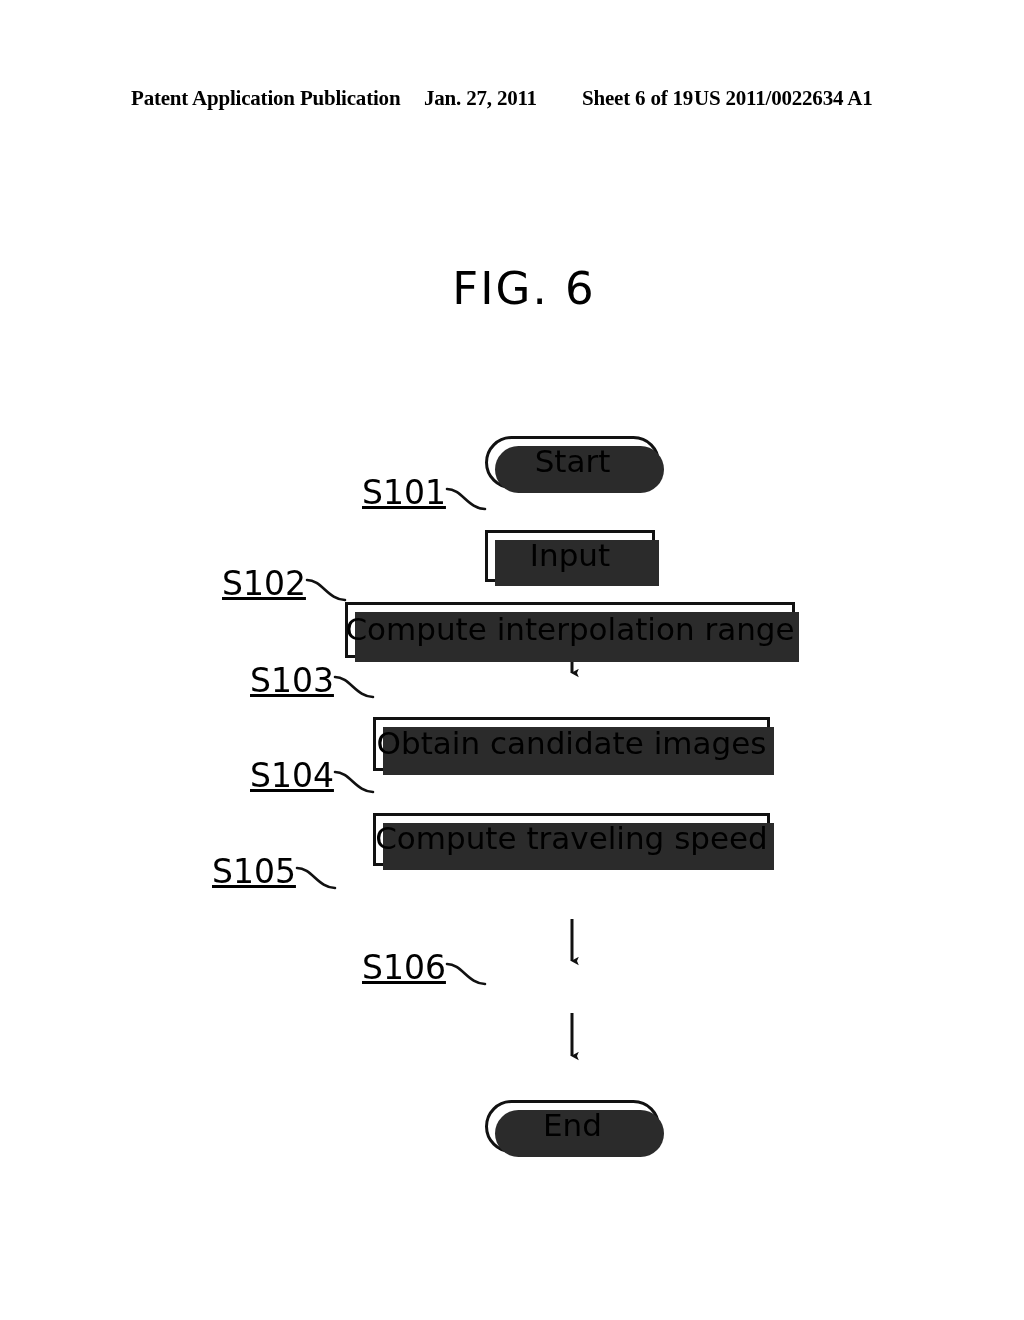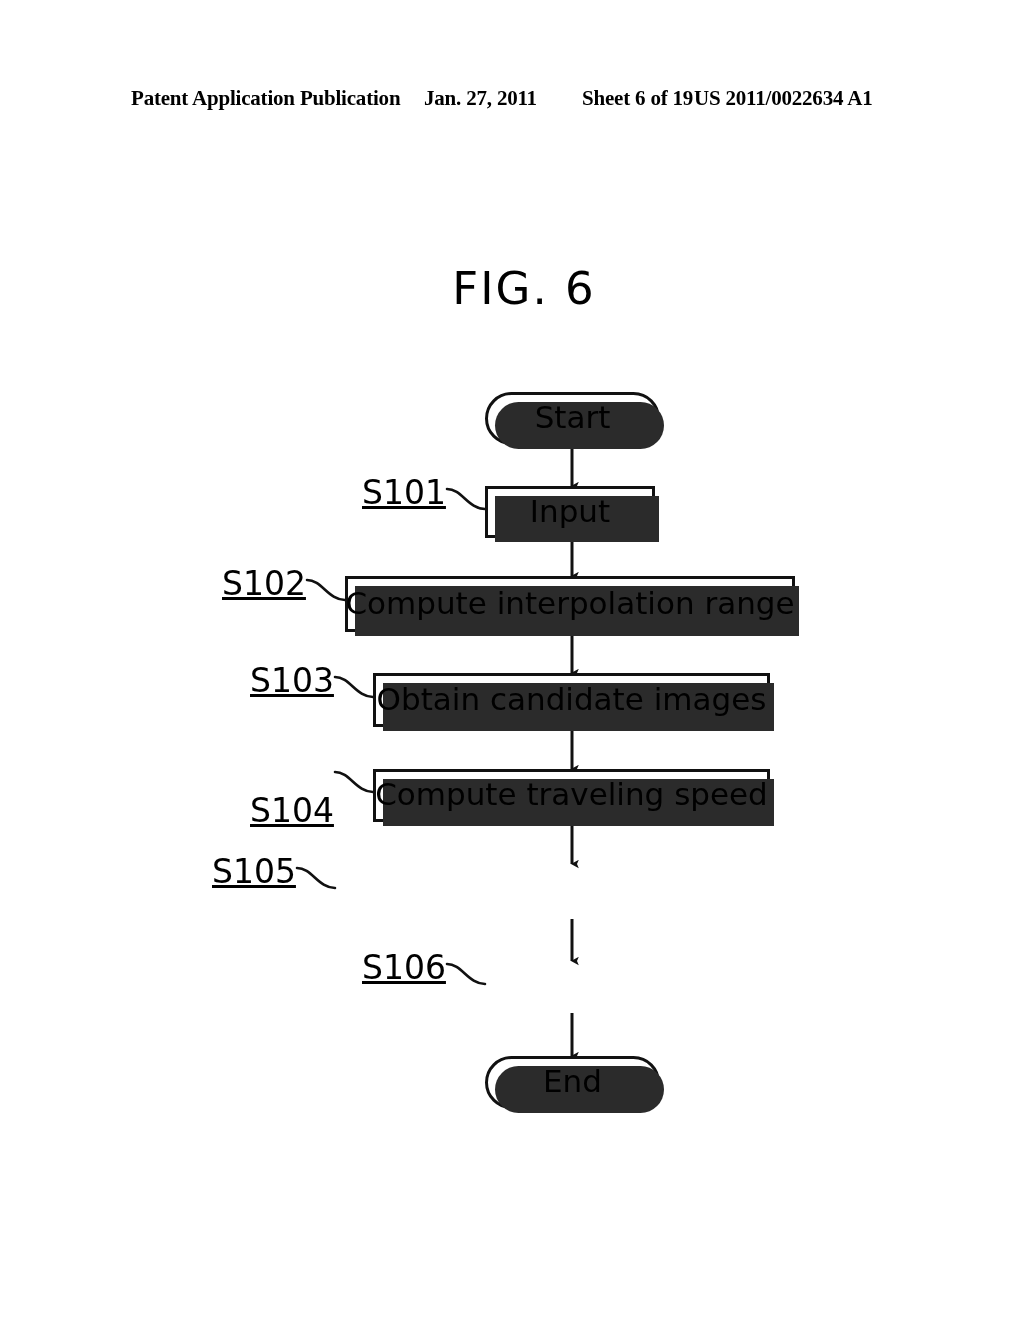--- a/index.html
+++ b/index.html
@@ -168,21 +168,21 @@
     position: absolute;
     font-family: "DejaVu Sans", sans-serif;
     font-size: 33px;
     font-weight: 400;
     color: #000000;
     letter-spacing: 0px;
     white-space: nowrap;
     text-decoration: underline;
   }
 
-  .z-base { z-index: 2; }
+  .z-base { z-index: 2; margin-top: 44px; }
 </style>
 </head>
 <body>
 
 <div id="page">
 
   <div id="header">
     <span class="hdr-pub">Patent Application Publication</span>
     <span class="hdr-date">Jan. 27, 2011</span>
     <span class="hdr-sheet">Sheet 6 of 19</span>
@@ -215,33 +215,33 @@
         <path d="M335,677 C350,677 356,697 373,697"></path>
         <path d="M335,772 C350,772 356,792 373,792"></path>
         <path d="M297,868 C312,868 318,888 335,888"></path>
         <path d="M447,964 C462,964 468,984 485,984"></path>
       </g>
     </svg>
 
     <div class="step-id" style="left:362px; top:473px;">S101</div>
     <div class="step-id" style="left:222px; top:564px;">S102</div>
     <div class="step-id" style="left:250px; top:661px;">S103</div>
-    <div class="step-id" style="left:250px; top:756px;margin-top:35px;">S104</div>
+    <div class="step-id" style="left:250px; top:756px;">S104</div>
     <div class="step-id" style="left:212px; top:852px;">S105</div>
     <div class="step-id" style="left:362px; top:948px;">S106</div>
 
     <div class="terminator z-base" style="left:485px; top:392px; width:175px; height:53px;">
       <div class="node-label">Start</div>
     </div>
 
     <div class="process z-base" style="left:485px; top:486px; width:170px; height:52px;">
       <div class="node-label">Input</div>
     </div>
 
-    <div class="process z-base" style="left:345px; top:576px; width:450px; height:56px;">
+    <div class="process z-base" style="left:345px; top:558px; width:450px; height:56px;">
       <div class="node-label">Compute interpolation range</div>
     </div>
 
     <div class="process z-base" style="left:373px; top:673px; width:397px; height:54px;">
       <div class="node-label">Obtain candidate images</div>
     </div>
 
     <div class="process z-base" style="left:373px; top:769px; width:397px; height:53px;">
       <div class="node-label">Compute traveling speed</div>
     </div>

